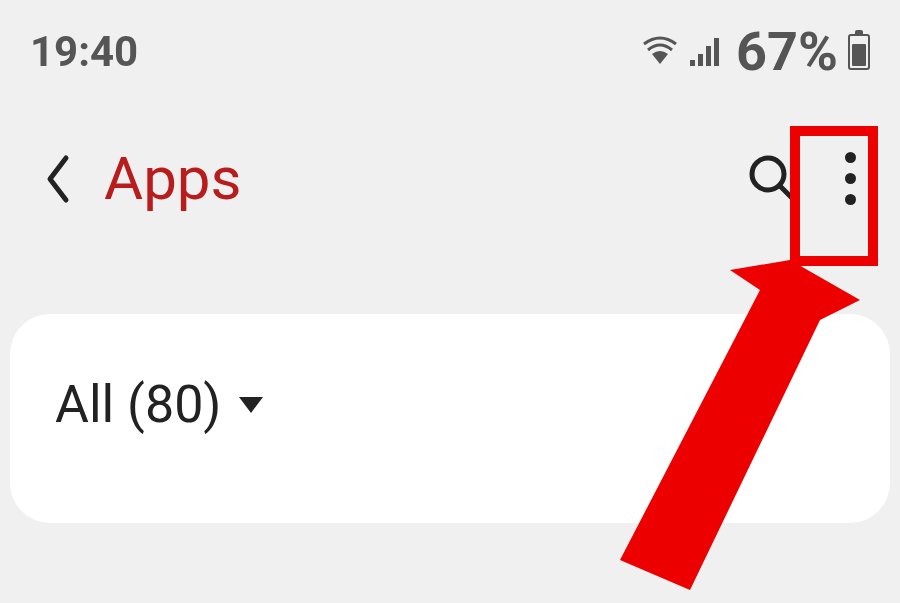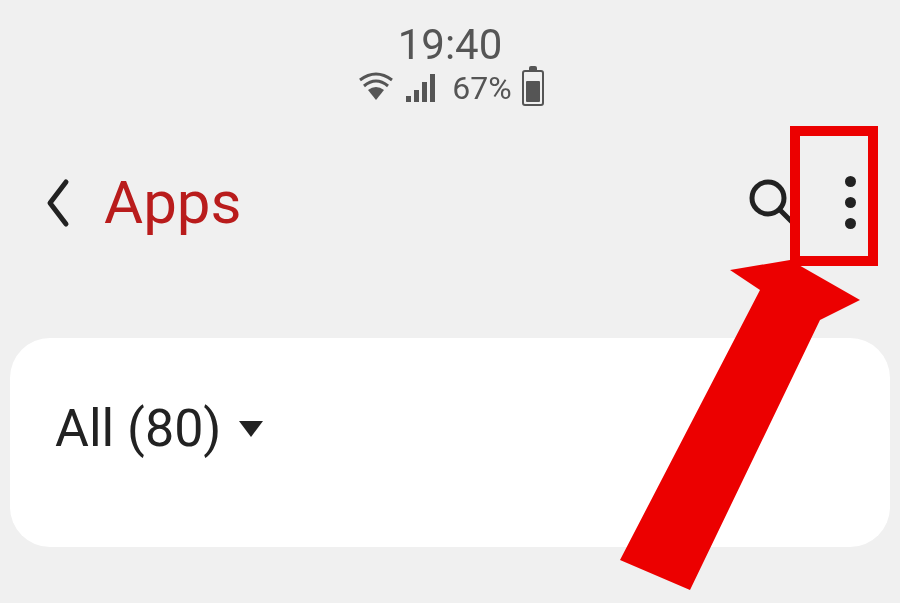--- a/index.html
+++ b/index.html
@@ -10,30 +10,29 @@
       position: relative;
       overflow: hidden;
     }
     .status-bar {
       display: flex;
       justify-content: space-between;
       align-items: center;
       padding: 20px 30px 10px 30px;
       color: #555;
       font-size: 42px;
-      font-weight: 400;
-      flex-direction: column;
+      font-weight: 700;
     }
     .status-right {
       display: flex;
       align-items: center;
       gap: 10px;
     }
     .status-right svg { display: block; }
-    .battery-text { font-size: 32px; color: #555; }
+    .battery-text { font-size: 54px; color: #555; }
     .battery-icon {
       width: 22px;
       height: 36px;
       border: 2px solid #555;
       border-radius: 3px;
       position: relative;
       display: inline-block;
     }
     .battery-icon::before {
       content: "";

